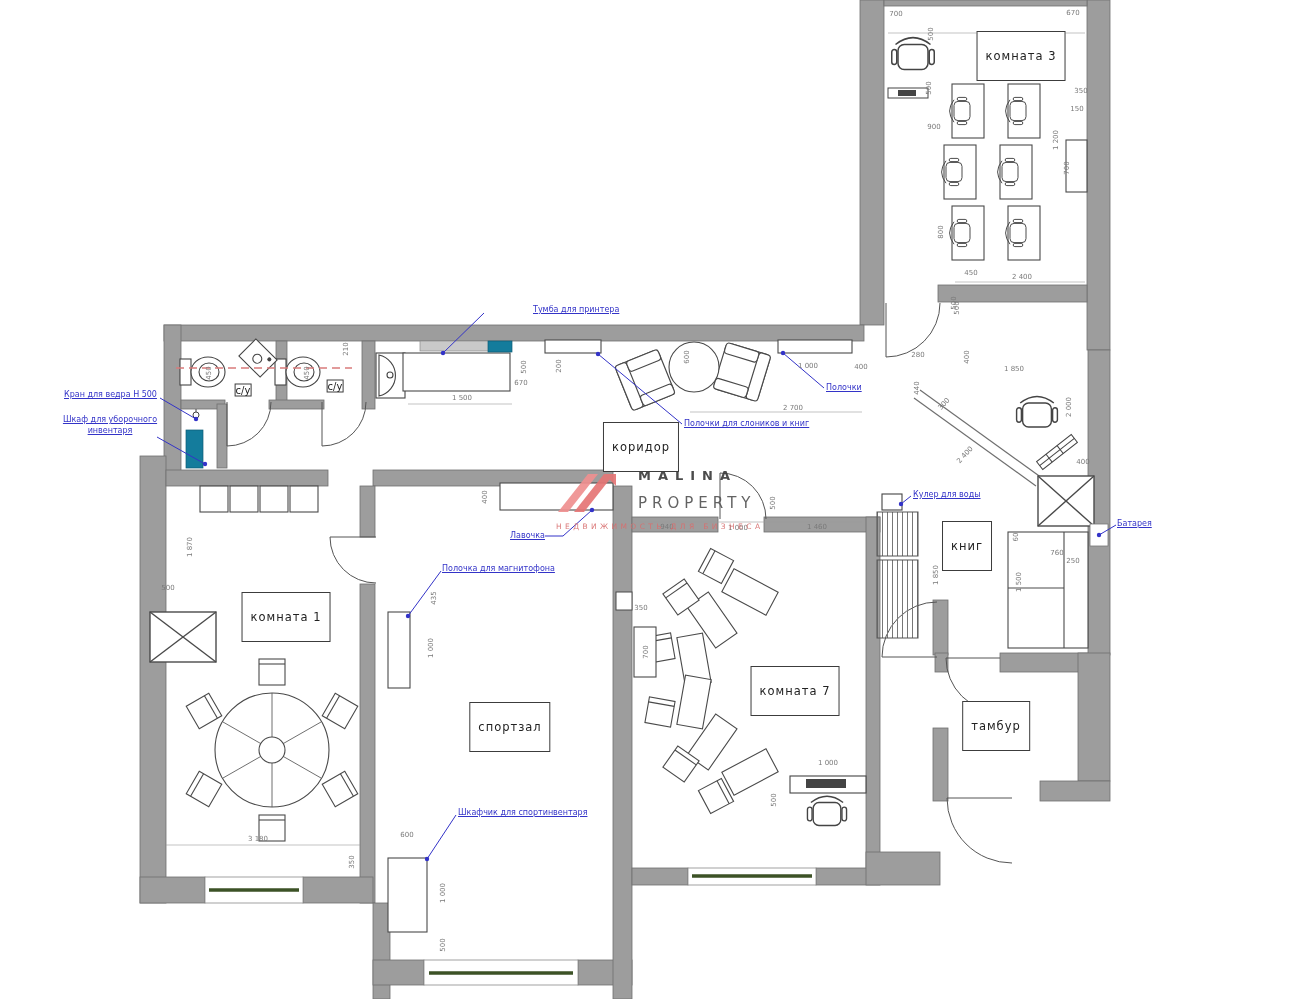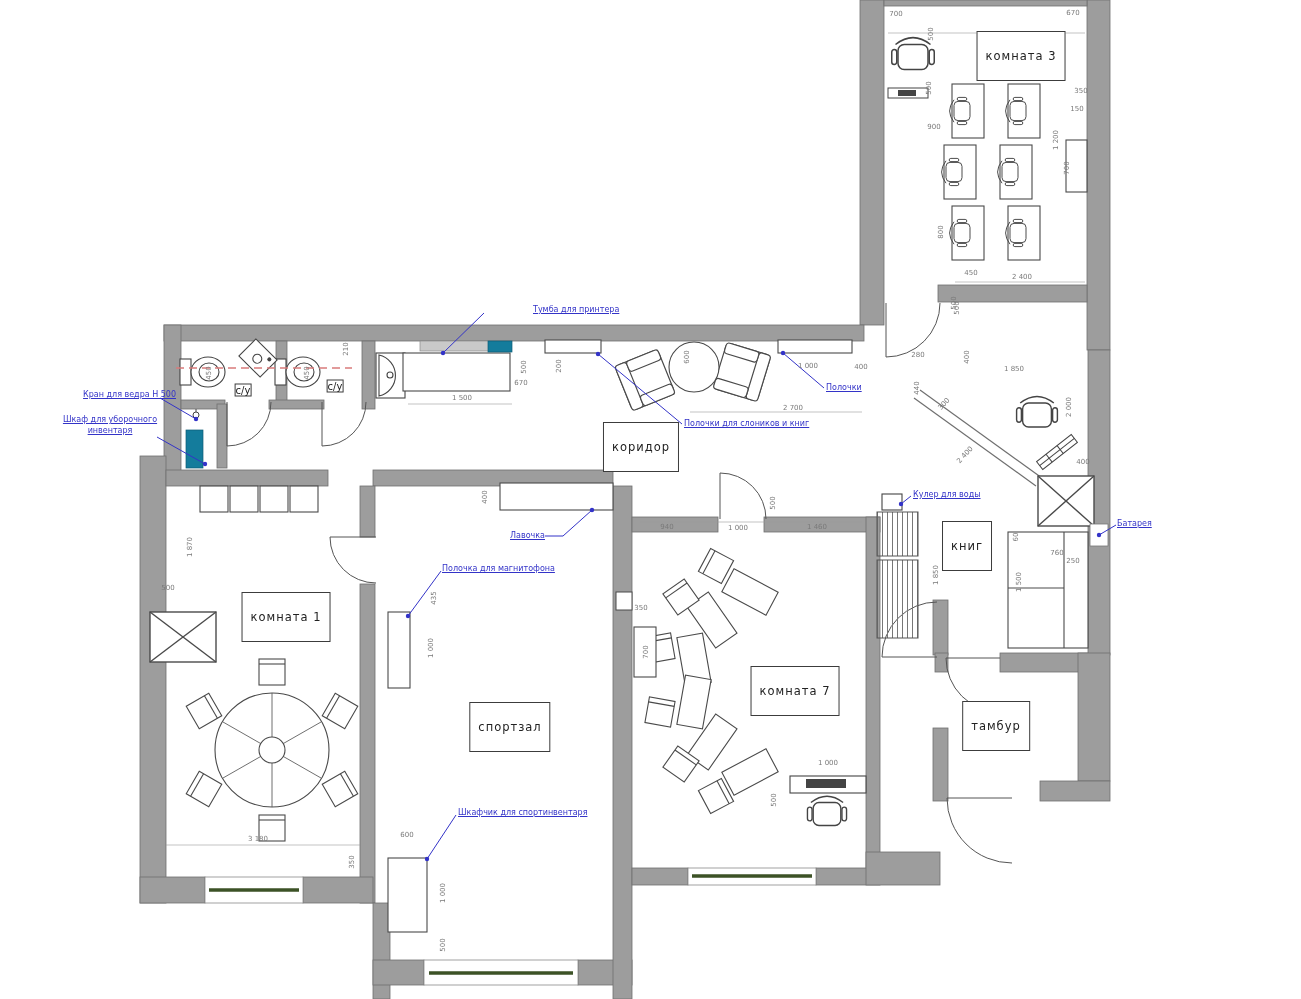--- a/index.html
+++ b/index.html
@@ -341,25 +341,35 @@
       <div class="dim" style="left: 434px; top: 598px; --r: -90deg;">435</div>
       <div class="dim" style="left: 431px; top: 648px; --r: -90deg;">1 000</div>
       <div class="dim" style="left: 407px; top: 835px;">600</div>
       <div class="dim" style="left: 443px; top: 893px; --r: -90deg;">1 000</div>
       <div class="dim" style="left: 443px; top: 945px; --r: -90deg;">500</div>
       <div class="dim" style="left: 641px; top: 608px;">350</div>
       <div class="dim" style="left: 646px; top: 652px; --r: -90deg;">700</div>
       <div class="dim" style="left: 828px; top: 763px;">1 000</div>
       <div class="dim" style="left: 774px; top: 800px; --r: -90deg;">500</div>
       <div class="anno" style="left: 485px; top: 305px; margin-left: 48px;">Тумба для принтера</div>
-      <div class="anno" style="left: 72px; top: 390px; width: 104px; text-align: right;">Кран для ведра Н 500</div>
+      <div class="anno" style="left: 64px; top: 390px; width: 104px; text-align: left;">Кран для ведра Н 500</div>
       <div class="anno" style="left: 58px; top: 415px; width: 104px; text-align: center;">Шкаф для уборочного
 инвентаря</div>
       <div class="anno" style="left: 826px; top: 383px;">Полочки</div>
       <div class="anno" style="left: 684px; top: 419px;">Полочки для слоников и книг</div>
       <div class="anno" style="left: 510px; top: 531px;">Лавочка</div>
       <div class="anno" style="left: 442px; top: 564px;">Полочка для магнитофона</div>
       <div class="anno" style="left: 913px; top: 490px;">Кулер для воды</div>
       <div class="anno" style="left: 1117px; top: 519px;">Батарея</div>
       <div class="anno" style="left: 458px; top: 808px;">Шкафчик для спортинвентаря</div>
     </div>
 
+<div class="wm">
+  <svg class="wm-logo" width="66" height="52" viewBox="0 0 66 52">
+    <path d="M2 48 L32 10 L42 10 L12 48 Z" fill="#ef9090"></path>
+    <path d="M18 48 L48 10 L58 10 L28 48 Z" fill="#e57676"></path>
+    <path d="M48 10 L60 10 L60 22 Z" fill="#e57676"></path>
+  </svg>
+  <div class="wm1">MALINA</div>
+  <div class="wm2">PROPERTY</div>
+  <div class="wm-sub">НЕДВИЖИМОСТЬ ДЛЯ БИЗНЕСА</div>
 </div>
+</div>
 
 </body></html>

